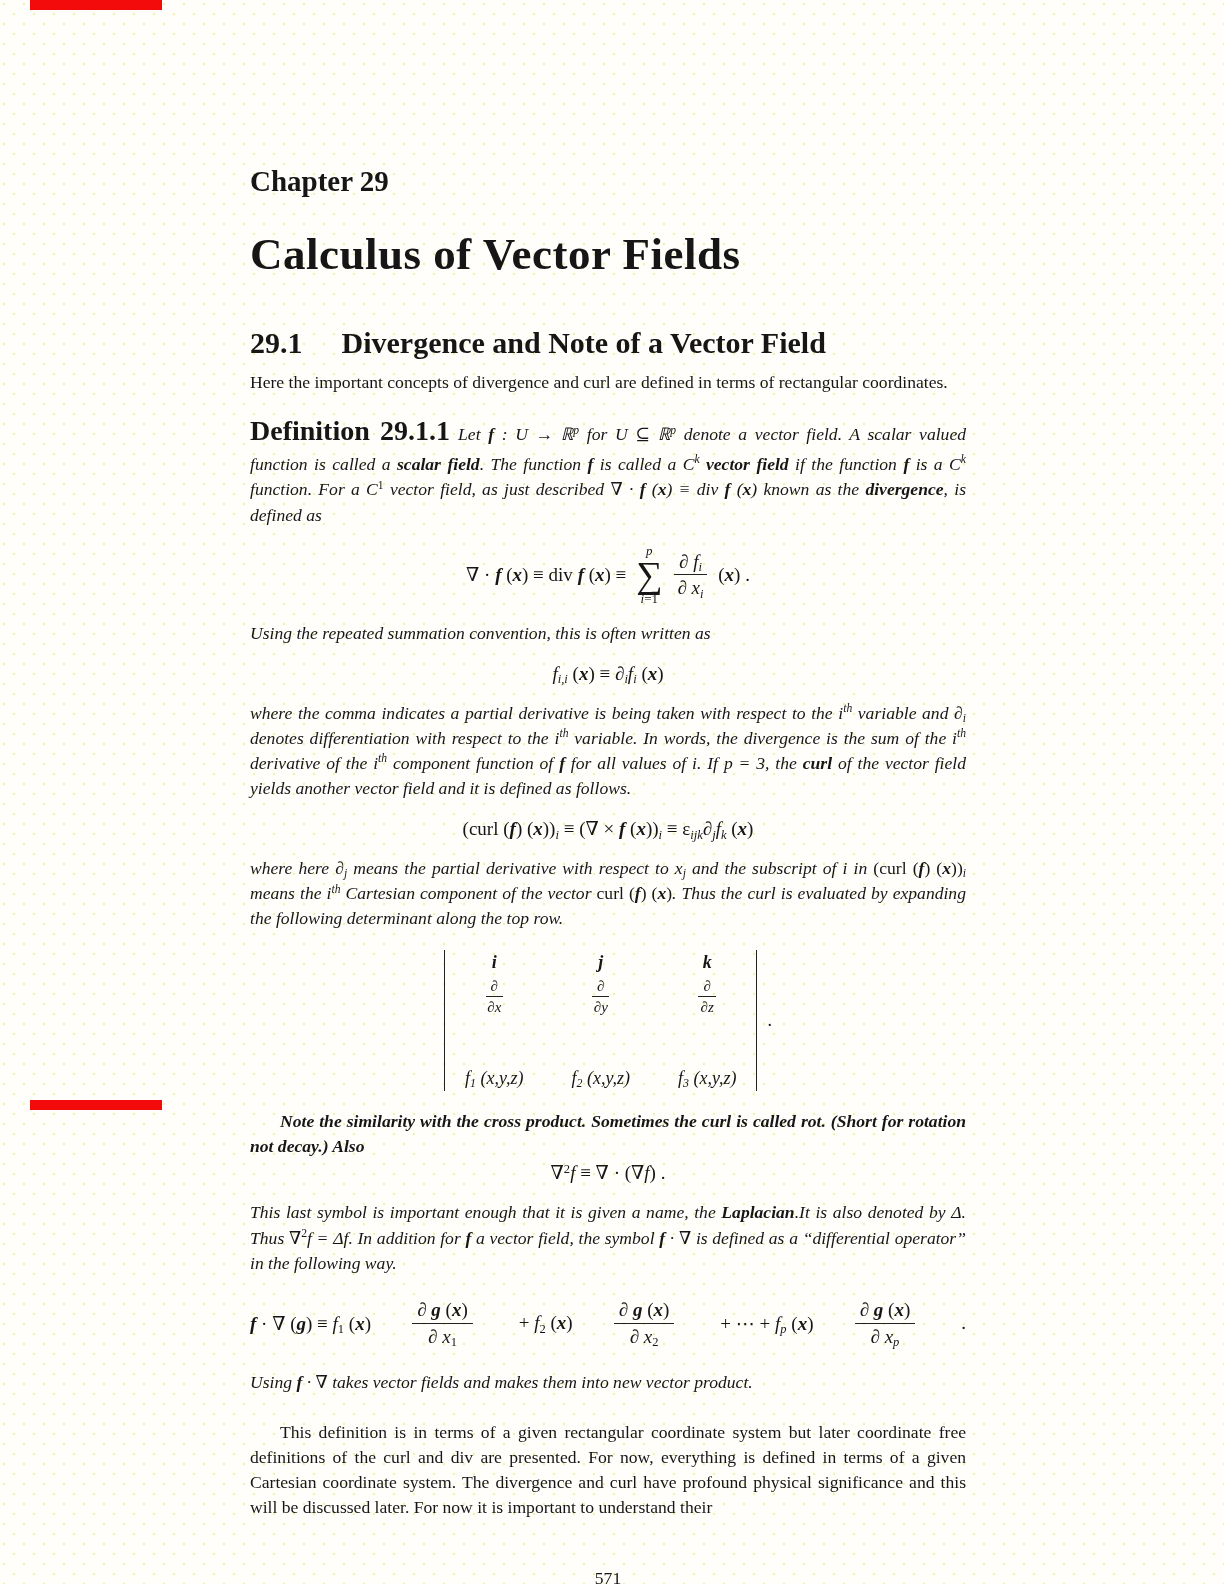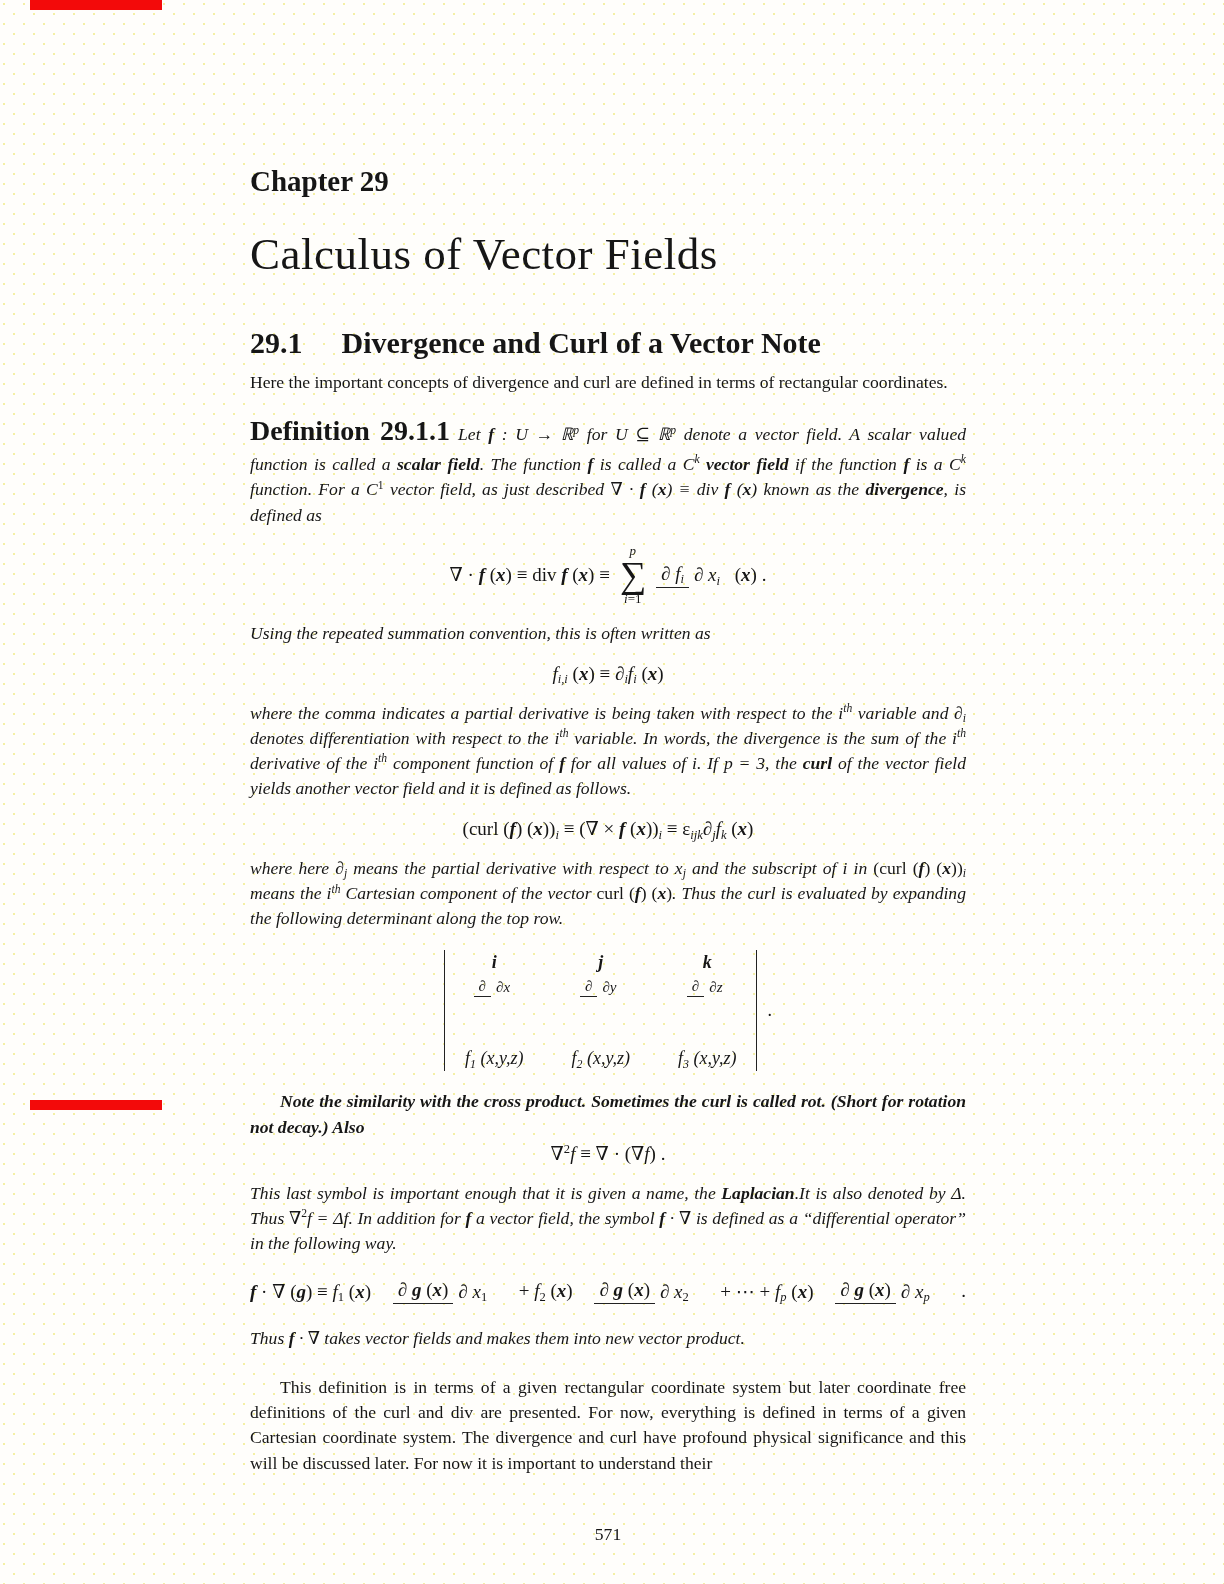--- a/index.html
+++ b/index.html
@@ -17,21 +17,21 @@
     overflow:hidden;
   }
   .page{position:relative;width:1224px;height:1110px;}
   .edge-mark{position:absolute;left:30px;width:132px;height:10px;}
   .edge-mark.top{top:0;}
   .edge-mark.bottom{bottom:0;}
   .content{
     position:absolute;left:250px;top:165px;width:716px;
   }
   .chapter-label{font-size:29px;font-weight:bold;margin:0;}
-  .chapter-title{font-size:45px;font-weight:normal;margin:30px 0 0 0;letter-spacing:.5px;}
+  .chapter-title{font-size:45px;font-weight:bold;margin:30px 0 0 0;letter-spacing:.5px;}
   .section-heading{font-size:30px;font-weight:bold;margin:46px 0 0 0;display:flex;}
   .section-number{margin-right:39px;}
   p.body-par{font-size:17.6px;line-height:1.43;text-align:justify;margin:10px 0;}
   p.indent{text-indent:30px;}
   .definition{font-size:17.6px;line-height:1.45;text-align:justify;margin:16px 0 10px 0;}
   .def-label{font-size:28px;font-weight:bold;font-style:normal;margin-right:8px;}
   
   .seg-n{font-style:normal;}
   .seg-i{font-style:italic;}
   .seg-bi{font-weight:bold;font-style:italic;}
@@ -39,21 +39,21 @@
   .seg-sup,.seg-supi{font-size:66%;position:relative;top:-0.55em;}
   .seg-supi{font-style:italic;}
   .seg-sub,.seg-subi{font-size:66%;position:relative;top:0.28em;}
   .seg-subi{font-style:italic;}
   
   .eq{display:flex;justify-content:center;align-items:center;font-size:19px;margin:16px 0;}
   .eq .plain{white-space:pre;}
   .sum{display:inline-flex;flex-direction:column;align-items:center;line-height:1;margin:0 5px;}
   .sum .lim{font-size:13px;line-height:1;}
   .sum .sym{font-size:37px;line-height:.95;}
-  .frac{display:inline-flex;flex-direction:row;align-items:center;vertical-align:middle;margin:0 5px;line-height:1.25;}
+  .frac{display:inline-flex;flex-direction:column;align-items:center;vertical-align:middle;margin:0 5px;line-height:1.25;}
   .frac .num{padding:0 5px 1px 5px;border-bottom:1.4px solid #222;}
   .frac .den{padding:1px 5px 0 5px;}
   
   .det-wrap{display:flex;justify-content:center;align-items:stretch;margin:18px 0;font-size:18px;}
   .det-bar{border-left:1.5px solid #222;}
   .det-grid{display:grid;grid-template-columns:auto auto auto;column-gap:48px;row-gap:4px;
             justify-items:center;align-items:center;padding:2px 20px;}
   .det-head{font-weight:bold;font-style:italic;}
   .det-frac{font-size:15px;}
   .det-foot{font-style:italic;margin-top:47px;}
@@ -70,21 +70,21 @@
   <div class="edge-mark bottom" style="background: rgb(243, 10, 10);"></div>
 
   <div class="content">
 
     <h2 class="chapter-label">Chapter 29</h2>
 
     <h1 class="chapter-title">Calculus of Vector Fields</h1>
 
     <h2 class="section-heading">
       <span class="section-number">29.1</span>
-      <span>Divergence and Curl of a Vector Note</span>
+      <span>Divergence and Note of a Vector Field</span>
     </h2>
 
     <p class="body-par"><span class="seg-n">Here the important concepts of divergence and curl are defined in terms of rectangular coordinates.</span></p>
 
     <div class="definition">
       <span class="def-label">Definition 29.1.1</span><span><span class="seg-i">Let </span><span class="seg-bi">f</span><span class="seg-i"> : U → ℝ</span><span class="seg-supi">p</span><span class="seg-i"> for U ⊆ ℝ</span><span class="seg-supi">p</span><span class="seg-i"> denote a vector field. A scalar valued function is called a </span><span class="seg-bi">scalar field</span><span class="seg-i">. The function </span><span class="seg-bi">f</span><span class="seg-i"> is called a C</span><span class="seg-supi">k</span><span class="seg-i"> </span><span class="seg-bi">vector field</span><span class="seg-i"> if the function </span><span class="seg-bi">f</span><span class="seg-i"> is a C</span><span class="seg-supi">k</span><span class="seg-i"> function. For a C</span><span class="seg-sup">1</span><span class="seg-i"> vector field, as just described ∇ · </span><span class="seg-bi">f</span><span class="seg-i"> (</span><span class="seg-bi">x</span><span class="seg-i">) ≡ div </span><span class="seg-bi">f</span><span class="seg-i"> (</span><span class="seg-bi">x</span><span class="seg-i">) known as the </span><span class="seg-bi">divergence</span><span class="seg-i">, is defined as</span></span>
     </div>
 
     <div class="eq">
       <span class="plain"><span class="seg-n">∇ · </span><span class="seg-bi">f</span><span class="seg-n"> (</span><span class="seg-bi">x</span><span class="seg-n">) ≡ div </span><span class="seg-bi">f</span><span class="seg-n"> (</span><span class="seg-bi">x</span><span class="seg-n">) ≡ </span></span>
@@ -160,20 +160,20 @@
         <span class="den"><span class="seg-n">∂ </span><span class="seg-i">x</span><span class="seg-sub">2</span></span>
       </span>
       <span class="plain"><span class="seg-n"> + ⋯ + </span><span class="seg-i">f</span><span class="seg-subi">p</span><span class="seg-n"> (</span><span class="seg-bi">x</span><span class="seg-n">)</span></span>
       <span class="frac">
         <span class="num"><span class="seg-n">∂ </span><span class="seg-bi">g</span><span class="seg-n"> (</span><span class="seg-bi">x</span><span class="seg-n">)</span></span>
         <span class="den"><span class="seg-n">∂ </span><span class="seg-i">x</span><span class="seg-subi">p</span></span>
       </span>
       <span class="plain"><span class="seg-n"> .</span></span>
     </div>
 
-    <p class="body-par"><span class="seg-i">Thus </span><span class="seg-bi">f</span><span class="seg-i"> · ∇ takes vector fields and makes them into new vector product.</span></p>
+    <p class="body-par"><span class="seg-i">Using </span><span class="seg-bi">f</span><span class="seg-i"> · ∇ takes vector fields and makes them into new vector product.</span></p>
 
     <p class="body-par indent" style="margin-top:24px;"><span class="seg-n">This definition is in terms of a given rectangular coordinate system but later coordinate free definitions of the curl and div are presented. For now, everything is defined in terms of a given Cartesian coordinate system. The divergence and curl have profound physical significance and this will be discussed later. For now it is important to understand their</span></p>
 
     <div class="page-number">571</div>
 
   </div>
 </div>
 
 </body></html>

